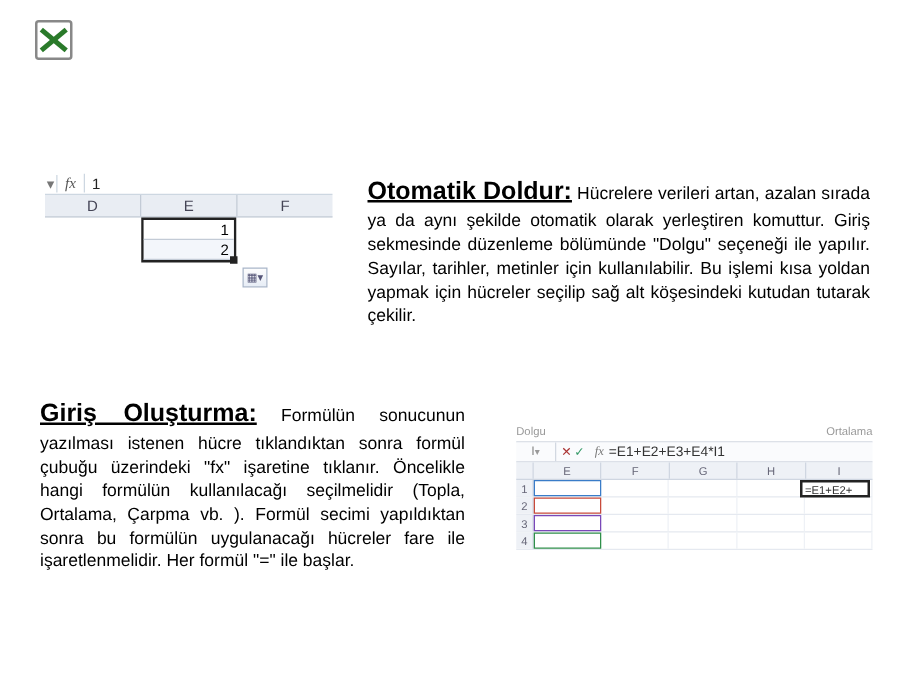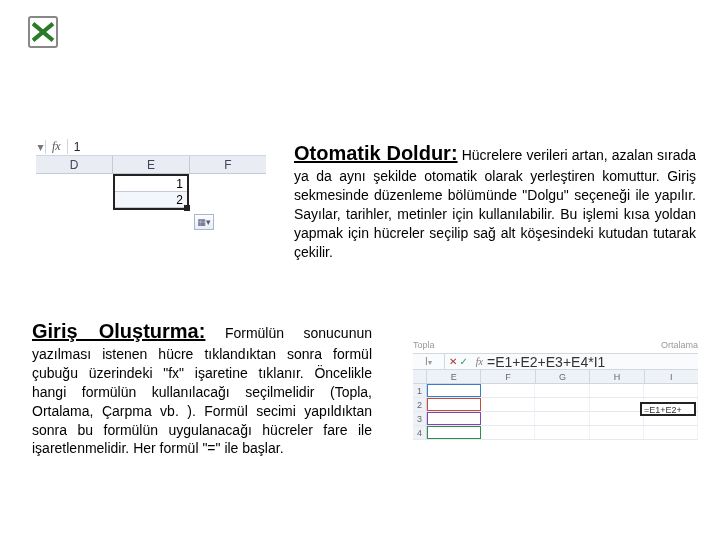--- a/index.html
+++ b/index.html
@@ -216,21 +216,21 @@
   .sheet2 .btns span { color: #a33; }
   .sheet2 .btns .ok { color: #396; }
   .sheet2 .fx2 {
     font-style: italic;
     font-family: "Times New Roman", serif;
     color: #777;
     padding: 0 4px;
   }
   .sheet2 .formula {
     color: #333;
-    font-size: 14px;
+    font-size: 11px;
   }
   .sheet2 .hdr {
     display: flex;
     height: 14px;
     background: #eef1f6;
     border-bottom: 1px solid #cfd6e1;
   }
   .sheet2 .hdr div {
     flex: 1;
     text-align: center;
@@ -315,21 +315,21 @@
   </div>
 </div>
 
 <div class="section2">
   <span class="title">Giriş Oluşturma:</span>
   <span>Formülün sonucunun yazılması istenen hücre tıklandıktan sonra formül çubuğu üzerindeki "fx" işaretine tıklanır. Öncelikle hangi formülün kullanılacağı seçilmelidir (Topla, Ortalama, Çarpma vb. ). Formül secimi yapıldıktan sonra bu formülün uygulanacağı hücreler fare ile işaretlenmelidir. Her formül "=" ile başlar.</span>
 </div>
 
 <div class="sheet2">
   <div class="top">
-    <span class="grp">Topla</span>
+    <span class="grp">Dolgu</span>
     <span style="flex:1"></span>
     <span class="grp">Ortalama</span>
   </div>
   <div class="nrow">
     <div class="nbox">
       <span>I</span><span class="dd2">▾</span>
     </div>
     <div class="btns">
       <span>✕</span>
       <span class="ok">✓</span>
@@ -371,15 +371,15 @@
       <div class="c"></div>
     </div>
     <div class="grow">
       <div class="rn">4</div>
       <div class="c cbH"></div>
       <div class="c"></div>
       <div class="c"></div>
       <div class="c"></div>
       <div class="c"></div>
     </div>
-    <div class="actv" style="top:18px; right:2px; width:56px; height:14px;">=E1+E2+</div>
+    <div class="actv" style="top:0; right:2px; width:56px; height:14px;">=E1+E2+</div>
   </div>
 </div>
 
 </body></html>

